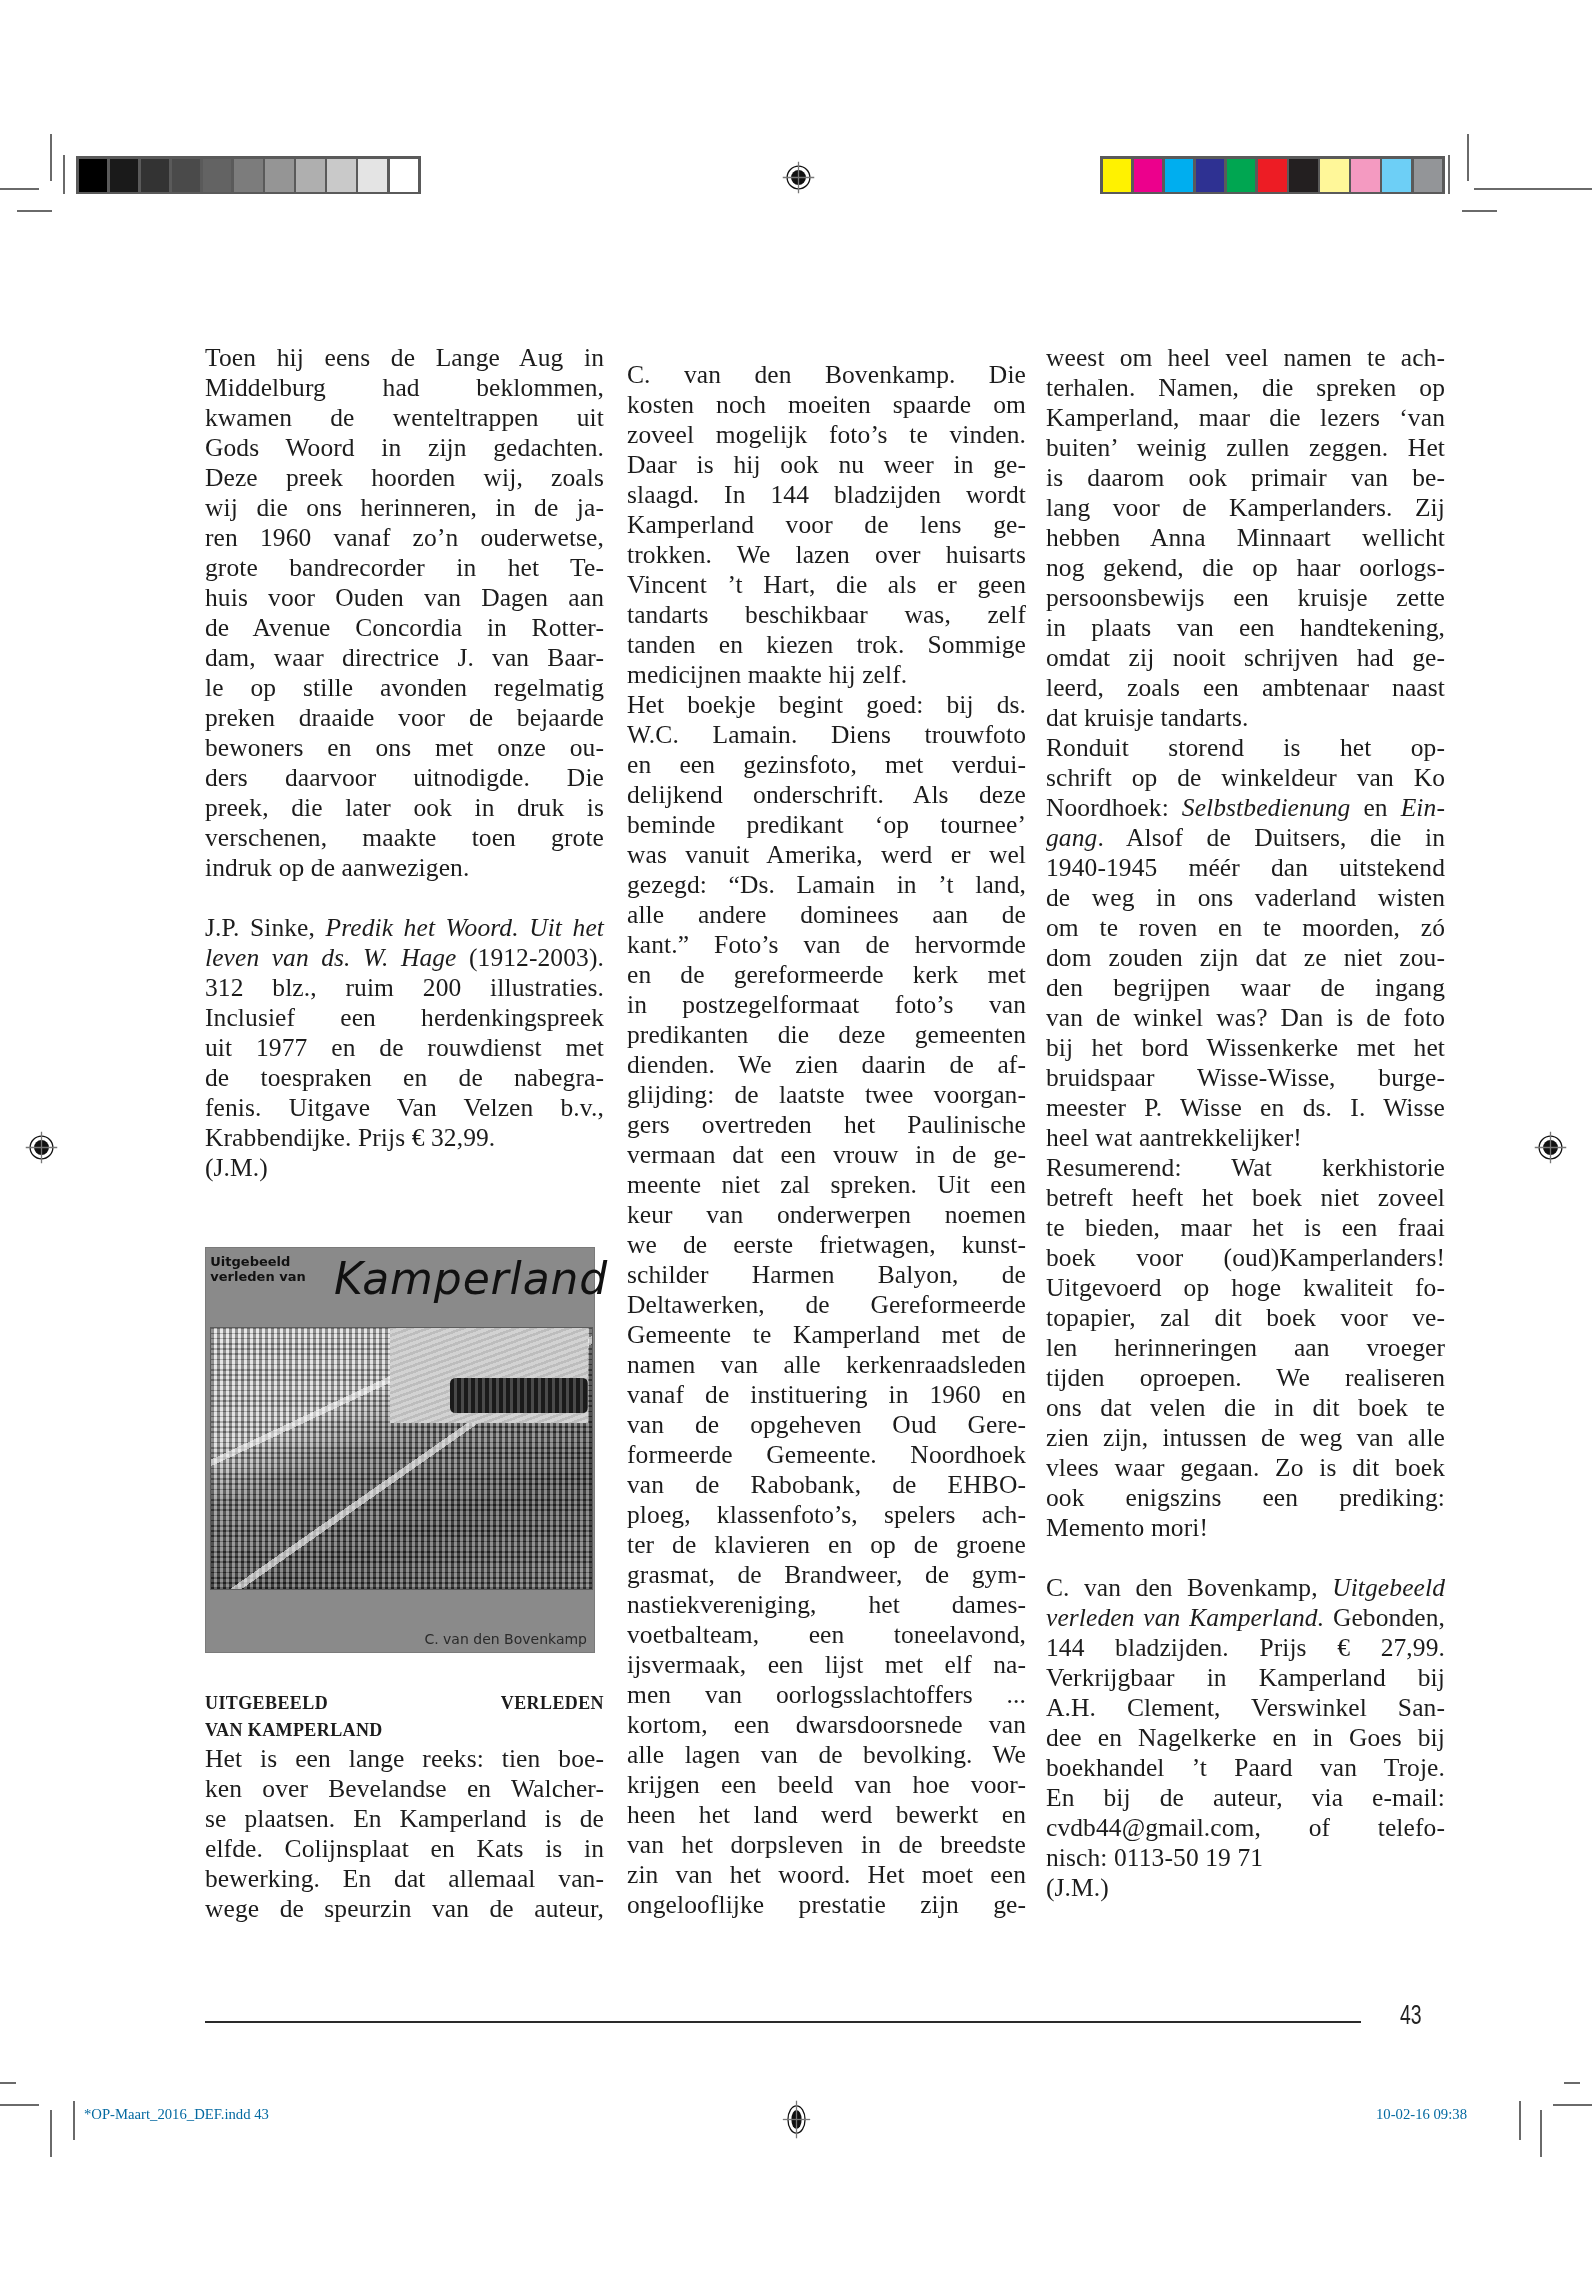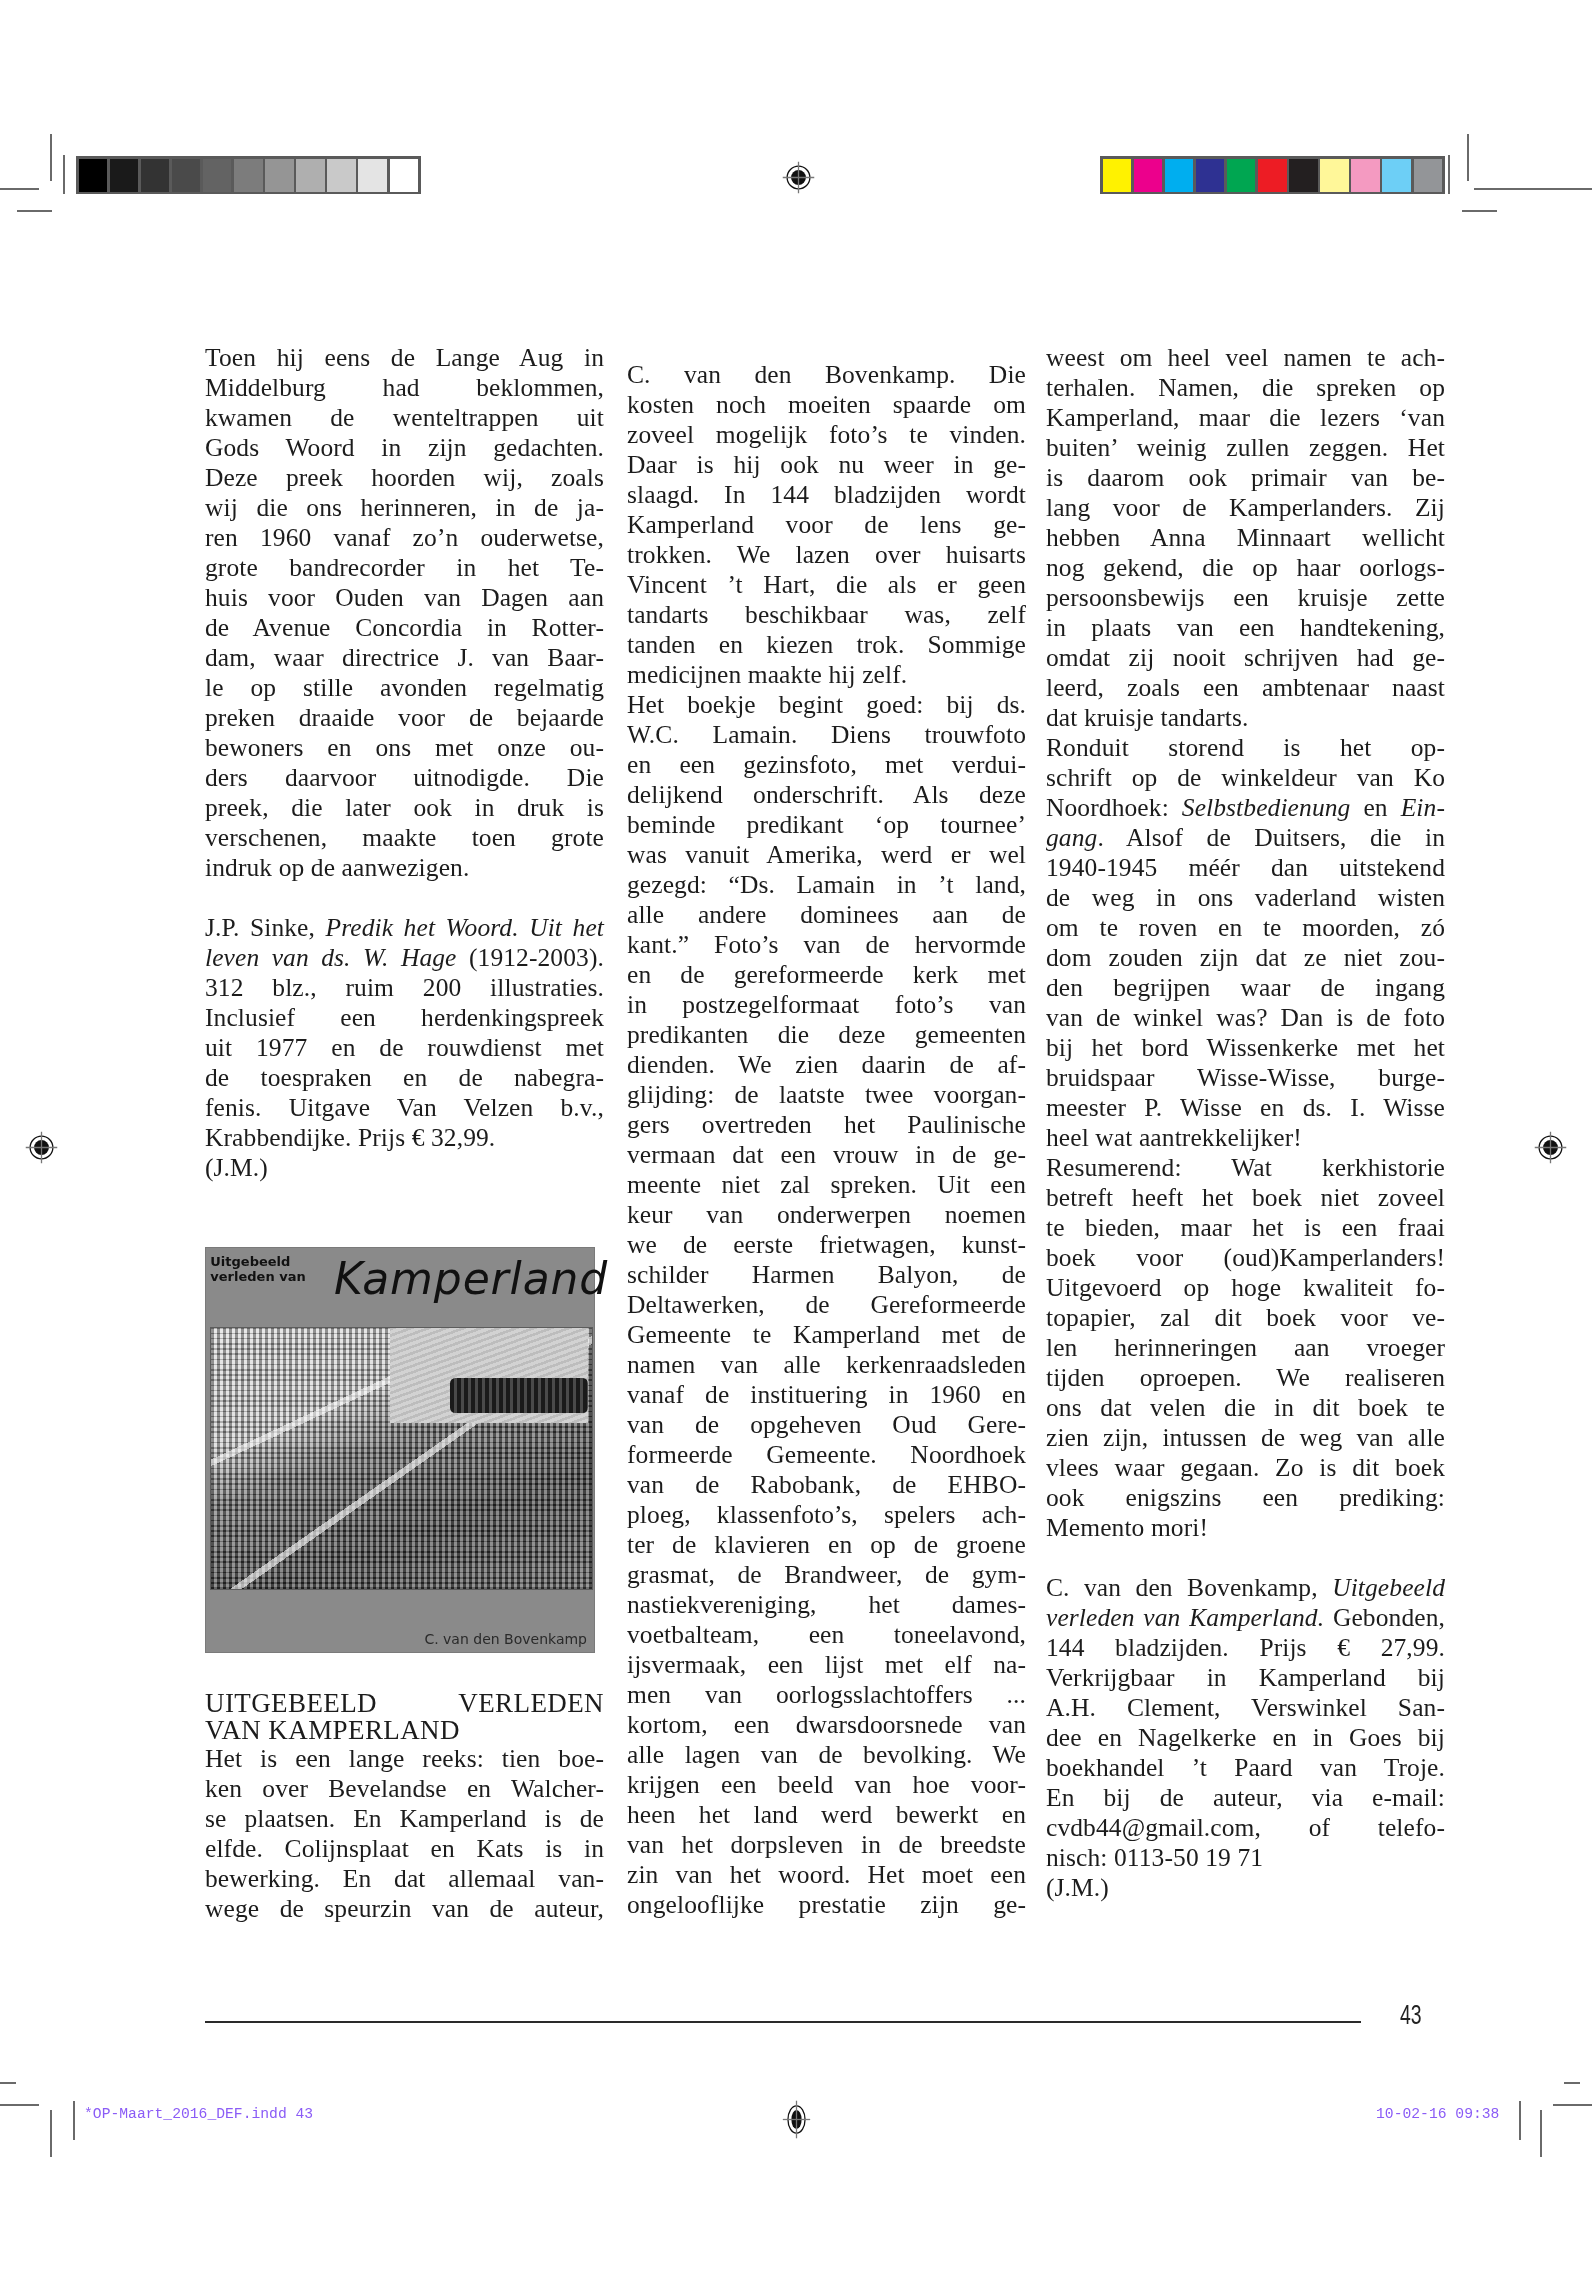--- a/index.html
+++ b/index.html
@@ -47,27 +47,27 @@
        linear-gradient(160deg, #d8d8d8 0%, #cfcfcf 30%, #6b6b6b 45%, #3c3c3c 70%, #555 100%);
      border: 0.9px solid #5c5c5c; }
   .cover .field { position: absolute; right: 3.5px; top: 0; width: 198px; height: 95px;
      background: repeating-linear-gradient(160deg, #bdbdbd 0 2.6px, #d2d2d2 2.6px 6px); }
   .cover .trees { position: absolute; right: 3.5px; top: 50px; width: 138px; height: 35px;
      background: repeating-linear-gradient(90deg, #1a1a1a 0 4.3px, #4a4a4a 4.3px 7px); border-radius: 5.2px; }
   .cover .author { position: absolute; right: 7px; bottom: 5.2px; font-family: "DejaVu Sans", sans-serif;
                    font-size: 14px; color: #2a2a2a; }
 
   
-  .heading { font-weight: normal; font-size: 27px; line-height: 27px; letter-spacing: 0.4px; }
+  .heading { font-weight: bold; font-size: 18px; line-height: 27px; letter-spacing: 0.4px; }
 
   
   .footer-rule { position: absolute; left: 205px; top: 2021px; width: 1156px; height: 1.7px; background: #2a2a2a; }
   .page-num { position: absolute; left: 1400px; top: 2000px; font-family: "Liberation Sans", sans-serif;
               font-size: 27px; transform: scaleX(0.72); transform-origin: left; color: #222; }
-  .slug { position: absolute; top: 2106px; font-family: Liberation Mono, monospace; font-size: 14.7px; color: #8b5cf6; }
+  .slug { position: absolute; top: 2106px; font-family: Liberation Serif, serif; font-size: 14.7px; color: #0369a1; }
 </style>
 </head>
 <body>
 
 <div class="crop v" style="left:50px;top:134px;height:47px;"></div>
 <div class="crop h" style="left:0;top:188px;width:39px;"></div>
 <div class="crop h" style="left:17.3px;top:210px;width:35px;"></div>
 <div class="crop v" style="left:63px;top:155px;height:39px;"></div>
 
 <div class="crop v" style="left:1467px;top:134px;height:47px;"></div>

